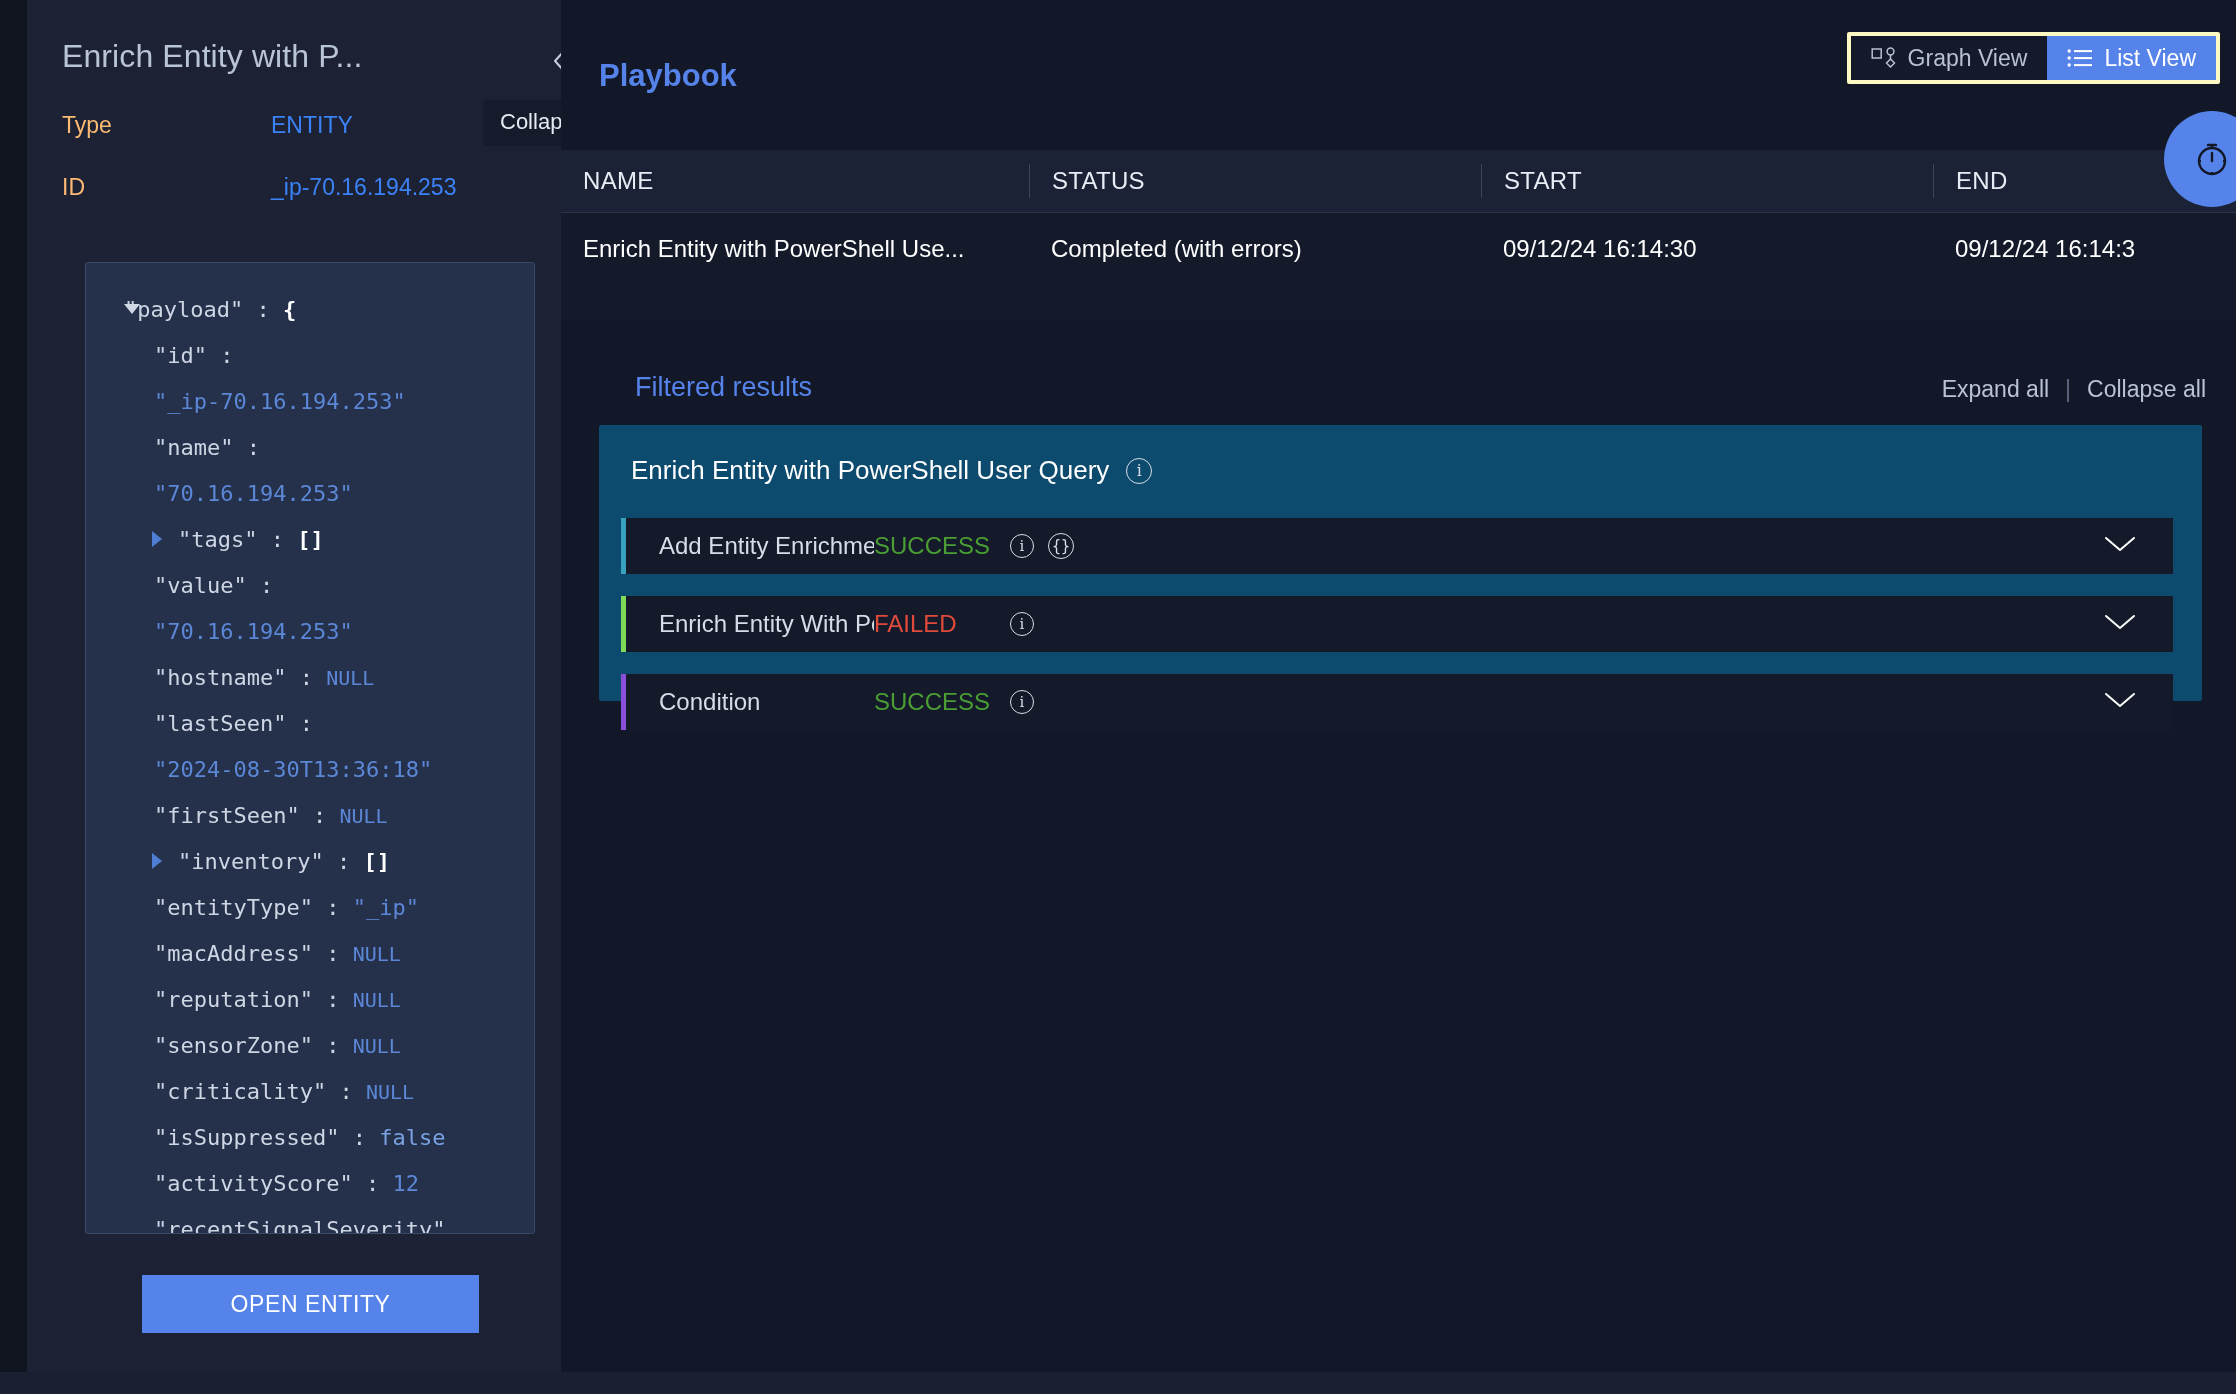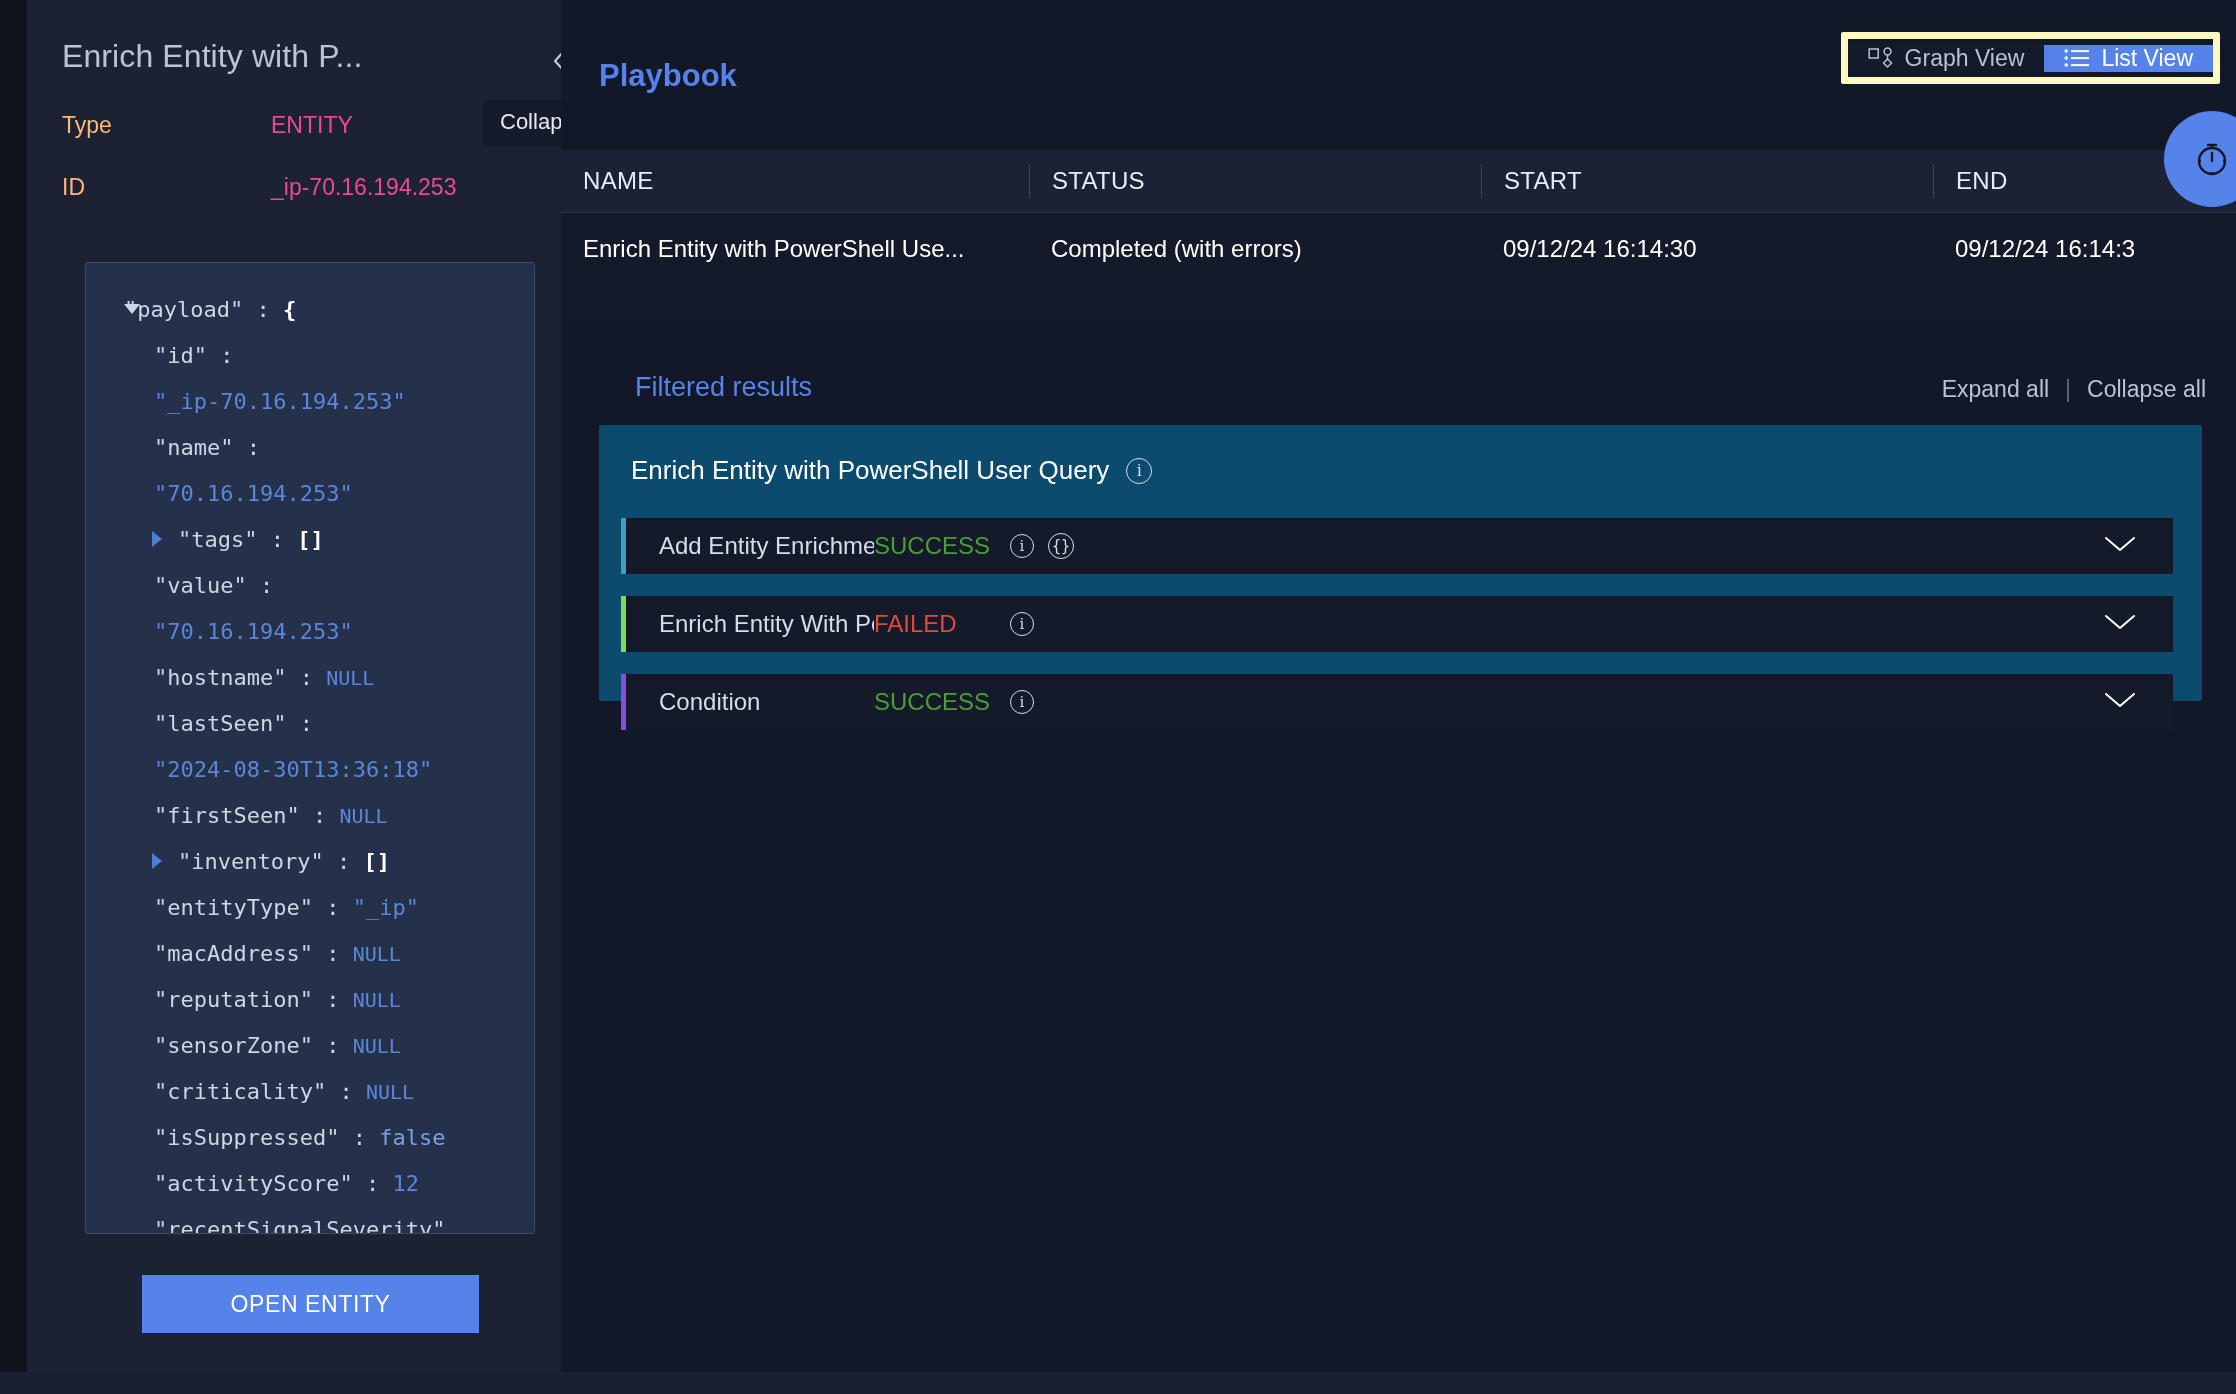--- a/index.html
+++ b/index.html
@@ -48,21 +48,21 @@
     border-bottom: 9px solid #161b2b;
   }
 
   .meta-row { position: absolute; left: 0; width: 100%; }
   .meta-label {
     position: absolute; left: 35px;
     font-size: 23px; color: #fdba74; font-weight: 400;
   }
   .meta-value {
     position: absolute; left: 244px;
-    font-size: 23px; color: #ec4899; font-weight: 400;
+    font-size: 23px; color: #3b82f6; font-weight: 400;
   }
 
   
   #json-card {
     position: absolute; left: 58px; top: 262px;
     width: 450px; height: 972px;
     background: #25304b;
     border: 1px solid #3b4a6b;
     border-radius: 3px;
     overflow: hidden;
@@ -120,24 +120,23 @@
   }
   #playbook-title {
     position: absolute; left: 38px; top: 58px;
     font-size: 31px; color: #5583ea; font-weight: 700;
   }
 
   
   #view-toggle {
     position: absolute; right: 16px; top: 32px;
     display: flex; height: 52px;
-    border: 7px solid #fef9c3;
+    border: 4px solid #fef9c3;
     border-radius: 2px;
     overflow: hidden;
-    align-items: center;
   }
   .view-btn {
     display: flex; align-items: center; gap: 11px;
     padding: 0 20px;
     font-size: 23px;
     cursor: pointer;
     background: #141a29;
     color: #b7c1d2;
   }
   .view-btn.active { background: #5583ea; color: #fff; }

